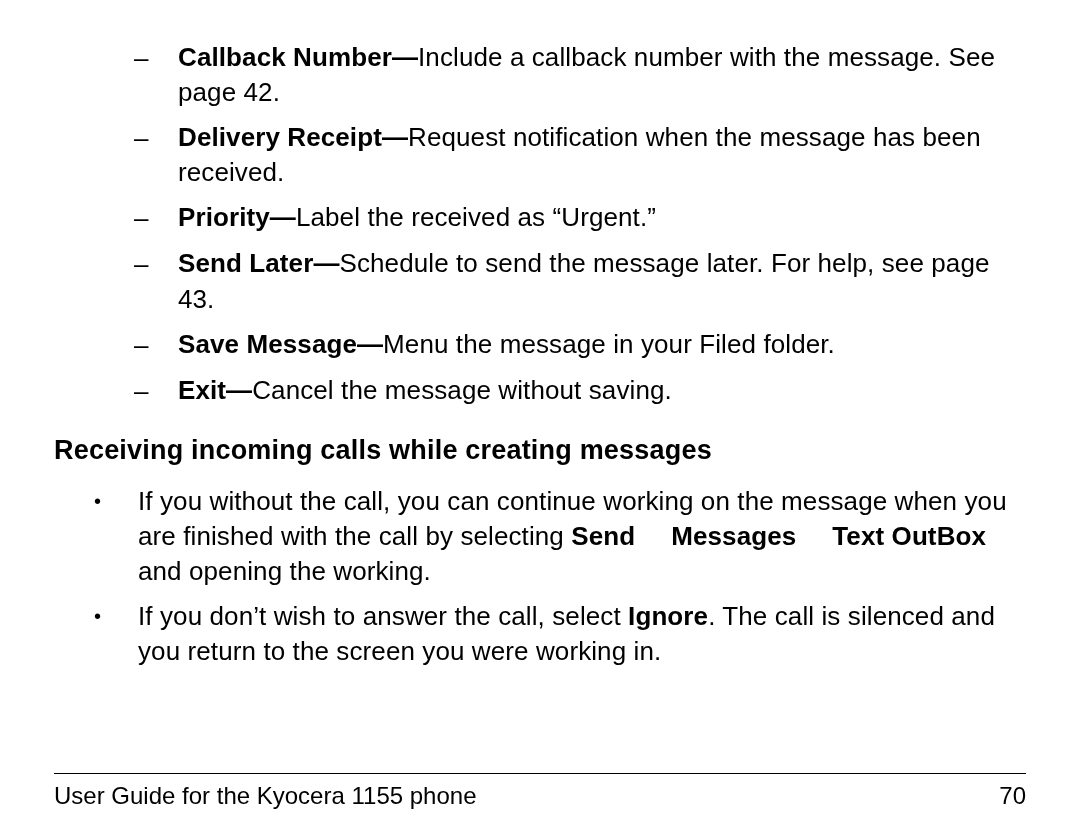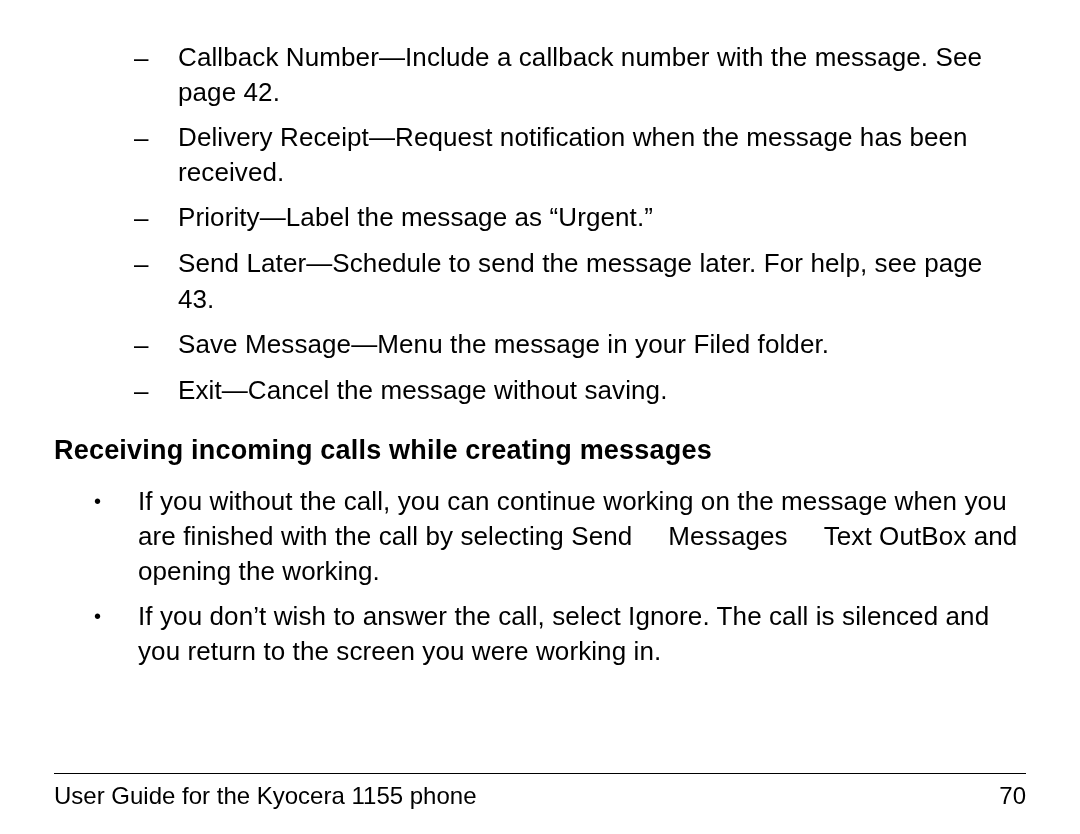--- a/index.html
+++ b/index.html
@@ -33,21 +33,21 @@
     .option-item .dash {
       width: 44px;
       flex: 0 0 44px;
       text-align: left;
       padding-top: 1px;
     }
     .option-item .text {
       flex: 1 1 auto;
       letter-spacing: 0.1px;
     }
-    .b { font-weight: 400; margin-top: 28px; }
+    .b { font-weight: 700; margin-top: 28px; }
     .section-heading {
       font-size: 27px;
       font-weight: 700;
       margin-top: 26px;
       margin-bottom: 18px;
       letter-spacing: 0.2px;
     }
     .para-list {
       margin-left: 40px;
     }
@@ -96,21 +96,21 @@
       <div class="option-item">
         <div class="dash">–</div>
         <div class="text"><span class="b">Callback Number</span><span class="b">—</span><span>Include a callback number with the message. See page 42.</span></div>
       </div>
       <div class="option-item">
         <div class="dash">–</div>
         <div class="text"><span class="b">Delivery Receipt</span><span class="b">—</span><span>Request notification when the message has been received.</span></div>
       </div>
       <div class="option-item">
         <div class="dash">–</div>
-        <div class="text"><span class="b">Priority</span><span class="b">—</span><span>Label the message as “Urgent.”</span></div>
+        <div class="text"><span class="b">Priority</span><span class="b">—</span><span>Label the received as “Urgent.”</span></div>
       </div>
       <div class="option-item">
         <div class="dash">–</div>
         <div class="text"><span class="b">Send Later</span><span class="b">—</span><span>Schedule to send the message later. For help, see page 43.</span></div>
       </div>
       <div class="option-item">
         <div class="dash">–</div>
         <div class="text"><span class="b">Save Message</span><span class="b">—</span><span>Menu the message in your Filed folder.</span></div>
       </div>
       <div class="option-item">

